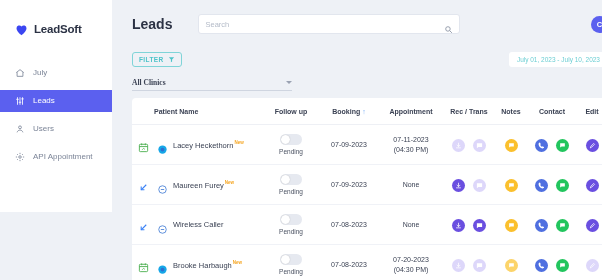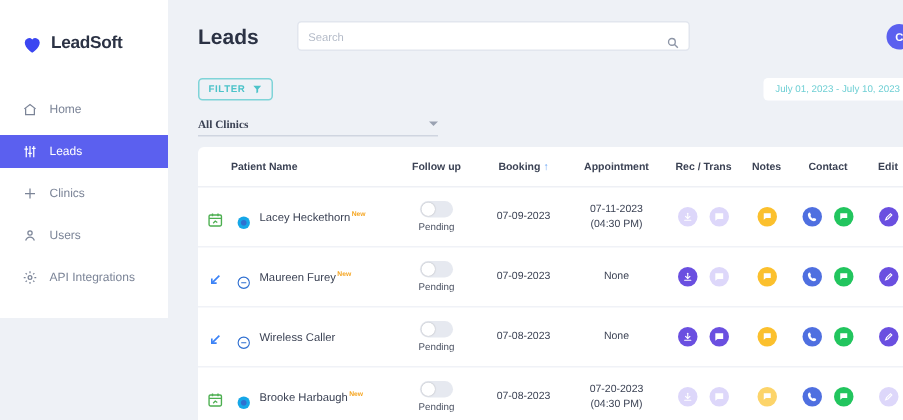--- a/index.html
+++ b/index.html
@@ -154,60 +154,52 @@
     </div>
 
     <nav class="nav">
       <div class="nav-item">
         <span class="nav-ico">
           <svg viewBox="0 0 24 24" width="10" height="10" fill="none" stroke="currentColor" stroke-width="2">
             <path d="M3 11l9-7 9 7"></path>
               <path d="M5 10v10h14V10"></path>
           </svg>
         </span>
-        <span class="nav-label">Home</span>
+        <span class="nav-label">July</span>
       </div>
 
       <div class="nav-item active">
         <span class="nav-ico">
           <svg viewBox="0 0 24 24" width="10" height="10" fill="none" stroke="currentColor" stroke-width="2">
             <path d="M6 3v18M12 3v18M18 3v18"></path>
               <path d="M3 8h6M9 15h6M15 7h6"></path>
           </svg>
         </span>
         <span class="nav-label">Leads</span>
       </div>
 
-      <div class="nav-item">
-        <span class="nav-ico">
-          <svg viewBox="0 0 24 24" width="10" height="10" fill="none" stroke="currentColor" stroke-width="2">
-            <path d="M12 4v16M4 12h16"></path>
-          </svg>
-        </span>
-        <span class="nav-label">Clinics</span>
-      </div>
 
       <div class="nav-item">
         <span class="nav-ico">
           <svg viewBox="0 0 24 24" width="10" height="10" fill="none" stroke="currentColor" stroke-width="2">
             <circle cx="12" cy="8" r="3.4"></circle>
               <path d="M5 20c1.3-3.7 4-5.4 7-5.4S17.7 16.3 19 20"></path>
           </svg>
         </span>
         <span class="nav-label">Users</span>
       </div>
 
       <div class="nav-item">
         <span class="nav-ico">
           <svg viewBox="0 0 24 24" width="10" height="10" fill="none" stroke="currentColor" stroke-width="2">
             <circle cx="12" cy="12" r="3"></circle>
             <path d="M12 2v3M12 19v3M2 12h3M19 12h3M5 5l2 2M17 17l2 2M19 5l-2 2M7 17l-2 2"></path>
           </svg>
         </span>
-        <span class="nav-label">API Integrations</span>
+        <span class="nav-label">API Appointment</span>
       </div>
     </nav>
   </aside>
 
   <section class="main">
 
     <div class="topbar">
       <h1 class="page-title">Leads</h1>
       <div class="search-wrap">
         <input class="search-input" type="text" placeholder="Search" style="">

